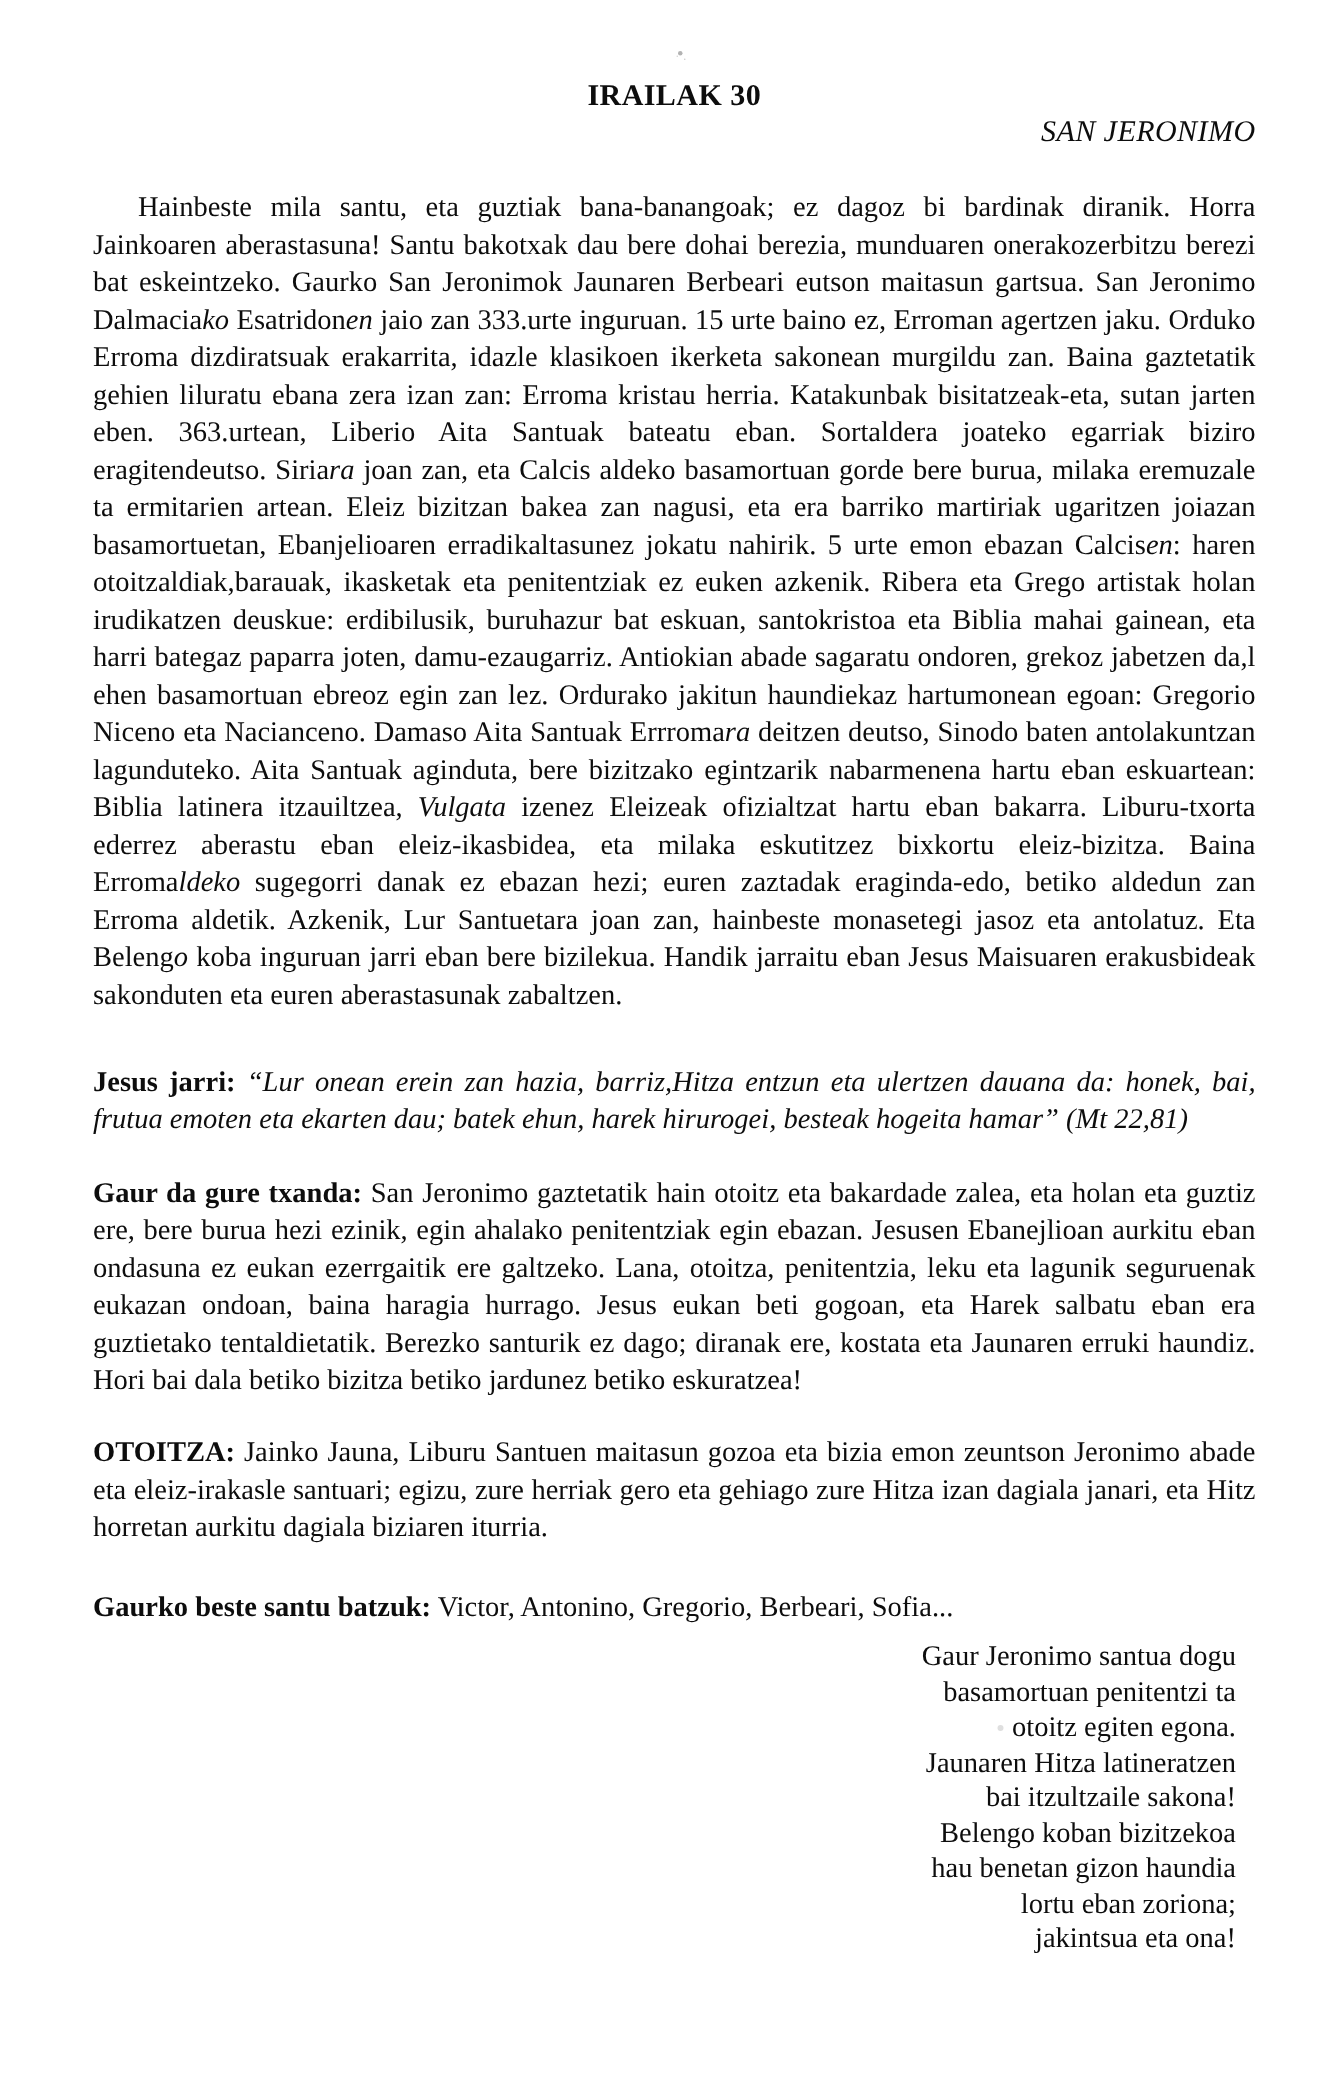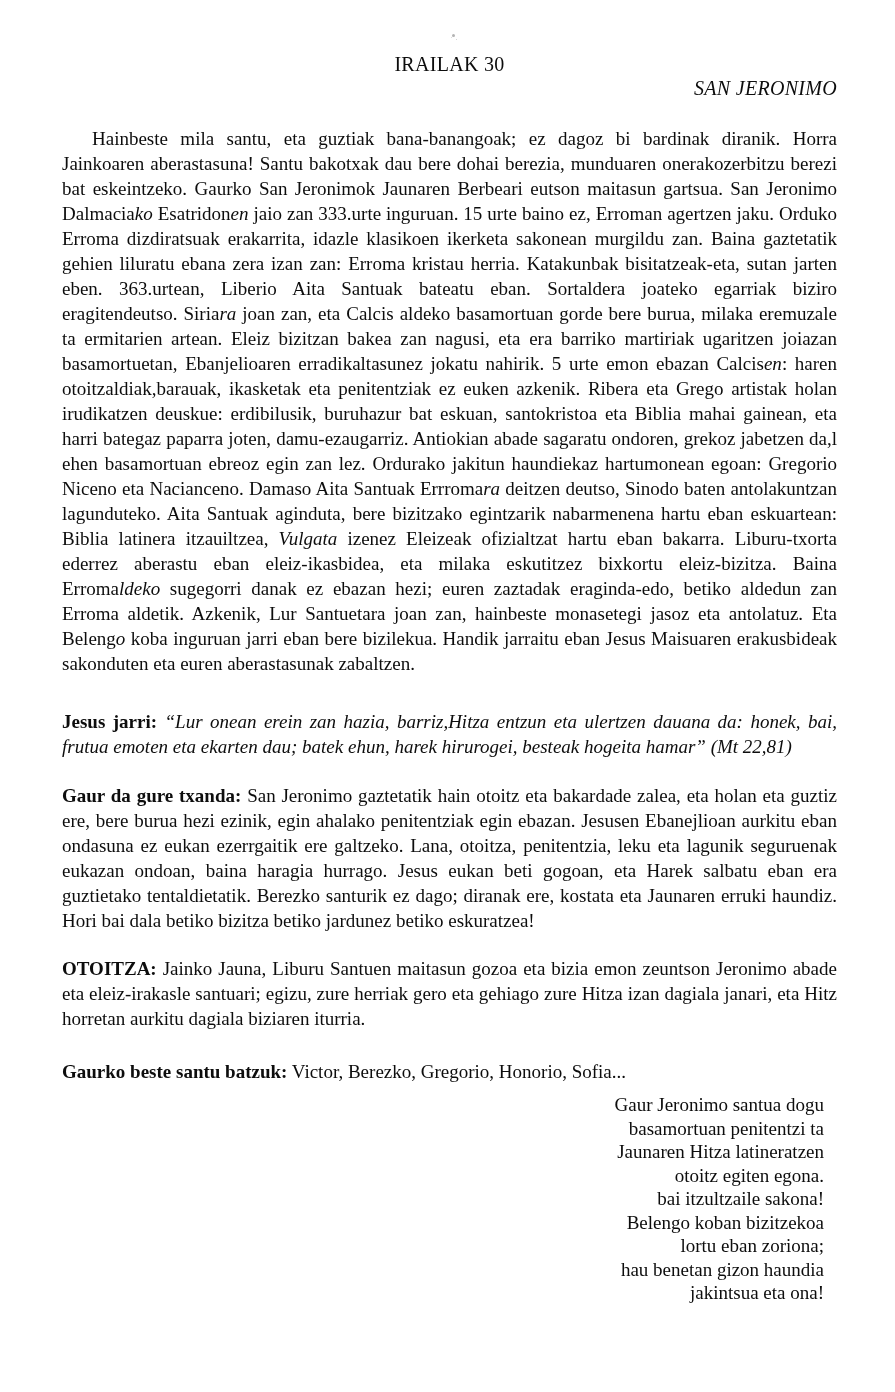--- a/index.html
+++ b/index.html
@@ -16,21 +16,21 @@
     position: absolute;
     left: 62px;
     top: 52px;
     width: 775px;
   }
   .title {
     margin: 0;
     text-align: center;
     font-size: 20px;
     line-height: 24px;
-    font-weight: normal;
+    font-weight: bold;
     letter-spacing: 0.3px;
   }
   .subtitle {
     margin: 0 0 26px 0;
     text-align: right;
     font-size: 20px;
     line-height: 24px;
     font-weight: normal;
     font-style: italic;
     letter-spacing: 0.3px;
@@ -81,27 +81,27 @@
     <h2 class="subtitle">SAN JERONIMO</h2>
 
     <p class="main-par"><span>Hainbeste mila santu, eta guztiak bana-banangoak; ez dagoz bi bardinak diranik. Horra Jainkoaren aberastasuna! Santu bakotxak dau bere dohai berezia, munduaren onerakozerbitzu berezi bat eskeintzeko. Gaurko San Jeronimok Jaunaren Berbeari eutson maitasun gartsua. San Jeronimo Dalmacia</span><span class="it">ko</span><span> Esatridon</span><span class="it">en</span><span> jaio zan 333.urte inguruan. 15 urte baino ez, Erroman agertzen jaku. Orduko Erroma dizdiratsuak erakarrita, idazle klasikoen ikerketa sakonean murgildu zan. Baina gaztetatik gehien liluratu ebana zera izan zan: Erroma kristau herria.  Katakunbak bisitatzeak-eta, sutan jarten eben. 363.urtean, Liberio Aita Santuak bateatu eban. Sortaldera joateko egarriak biziro eragitendeutso. Siria</span><span class="it">ra</span><span> joan zan, eta Calcis aldeko basamortuan gorde bere burua, milaka eremuzale ta ermitarien artean. Eleiz bizitzan bakea zan nagusi, eta era barriko martiriak ugaritzen joiazan basamortuetan, Ebanjelioaren erradikaltasunez jokatu nahirik. 5 urte emon ebazan Calcis</span><span class="it">en</span><span>: haren otoitzaldiak,barauak, ikasketak eta penitentziak ez euken azkenik. Ribera eta Grego artistak holan irudikatzen deuskue: erdibilusik, buruhazur bat eskuan, santokristoa eta Biblia  mahai gainean, eta harri bategaz paparra joten, damu-ezaugarriz. Antiokian abade sagaratu ondoren, grekoz jabetzen da,l ehen basamortuan ebreoz egin zan lez. Ordurako jakitun haundiekaz hartumonean egoan: Gregorio Niceno eta Nacianceno. Damaso Aita Santuak Errroma</span><span class="it">ra</span><span> deitzen deutso, Sinodo baten antolakuntzan lagunduteko. Aita Santuak aginduta, bere bizitzako egintzarik nabarmenena hartu eban eskuartean: Biblia latinera itzauiltzea, </span><span class="it">Vulgata</span><span> izenez Eleizeak ofizialtzat hartu eban bakarra. Liburu-txorta ederrez aberastu eban eleiz-ikasbidea, eta milaka eskutitzez bixkortu eleiz-bizitza. Baina Erroma</span><span class="it">ldeko</span><span> sugegorri danak ez ebazan hezi; euren zaztadak eraginda-edo, betiko aldedun zan Erroma aldetik. Azkenik, Lur Santuetara joan zan, hainbeste monasetegi jasoz eta antolatuz. Eta Beleng</span><span class="it">o</span><span> koba inguruan jarri eban bere bizilekua.  Handik jarraitu eban Jesus Maisuaren erakusbideak sakonduten eta euren aberastasunak zabaltzen.</span></p>
 
     <p class="sec-jesus"><span class="lbl">Jesus jarri:</span><span><span> </span><span class="it">“Lur onean erein zan hazia, barriz,Hitza entzun eta ulertzen dauana da: honek, bai, frutua emoten eta ekarten dau; batek ehun, harek hirurogei, besteak hogeita hamar” (Mt 22,81)</span></span></p>
 
     <p class="sec-gaur"><span class="lbl">Gaur da gure txanda:</span><span><span> San Jeronimo gaztetatik hain otoitz eta bakardade zalea, eta holan eta guztiz ere, bere burua hezi ezinik, egin ahalako penitentziak egin ebazan. Jesusen Ebanejlioan aurkitu eban ondasuna ez eukan ezerrgaitik ere galtzeko. Lana, otoitza, penitentzia, leku eta lagunik seguruenak eukazan ondoan, baina haragia hurrago. Jesus eukan beti gogoan, eta Harek salbatu eban era guztietako tentaldietatik. Berezko santurik ez dago; diranak  ere, kostata eta Jaunaren erruki haundiz. Hori bai dala betiko bizitza betiko jardunez betiko eskuratzea!</span></span></p>
 
     <p class="sec-otoitza"><span class="lbl">OTOITZA:</span><span><span> Jainko Jauna, Liburu Santuen maitasun gozoa eta bizia emon zeuntson Jeronimo abade eta eleiz-irakasle santuari; egizu, zure herriak gero eta gehiago zure Hitza izan dagiala janari, eta Hitz horretan aurkitu dagiala biziaren iturria.</span></span></p>
 
-    <p class="sec-santuak"><span class="lbl">Gaurko beste santu batzuk:</span><span><span> Victor, Berezko, Gregorio, Honorio, Sofia...</span></span></p>
+    <p class="sec-santuak"><span class="lbl">Gaurko beste santu batzuk:</span><span><span> Victor, Antonino, Gregorio, Berbeari, Sofia...</span></span></p>
 
     <div class="poem">
         <div>Gaur Jeronimo santua dogu</div>
         <div>basamortuan penitentzi ta</div>
+        <div>otoitz egiten egona.</div>
         <div>Jaunaren Hitza latineratzen</div>
-        <div>otoitz egiten egona.</div>
         <div>bai itzultzaile sakona!</div>
         <div>Belengo koban bizitzekoa</div>
+        <div>hau benetan gizon haundia</div>
         <div>lortu eban zoriona;</div>
-        <div>hau benetan gizon haundia</div>
         <div>jakintsua eta ona!</div>
       </div>
   </div>
 </div>
 
 </body></html>

